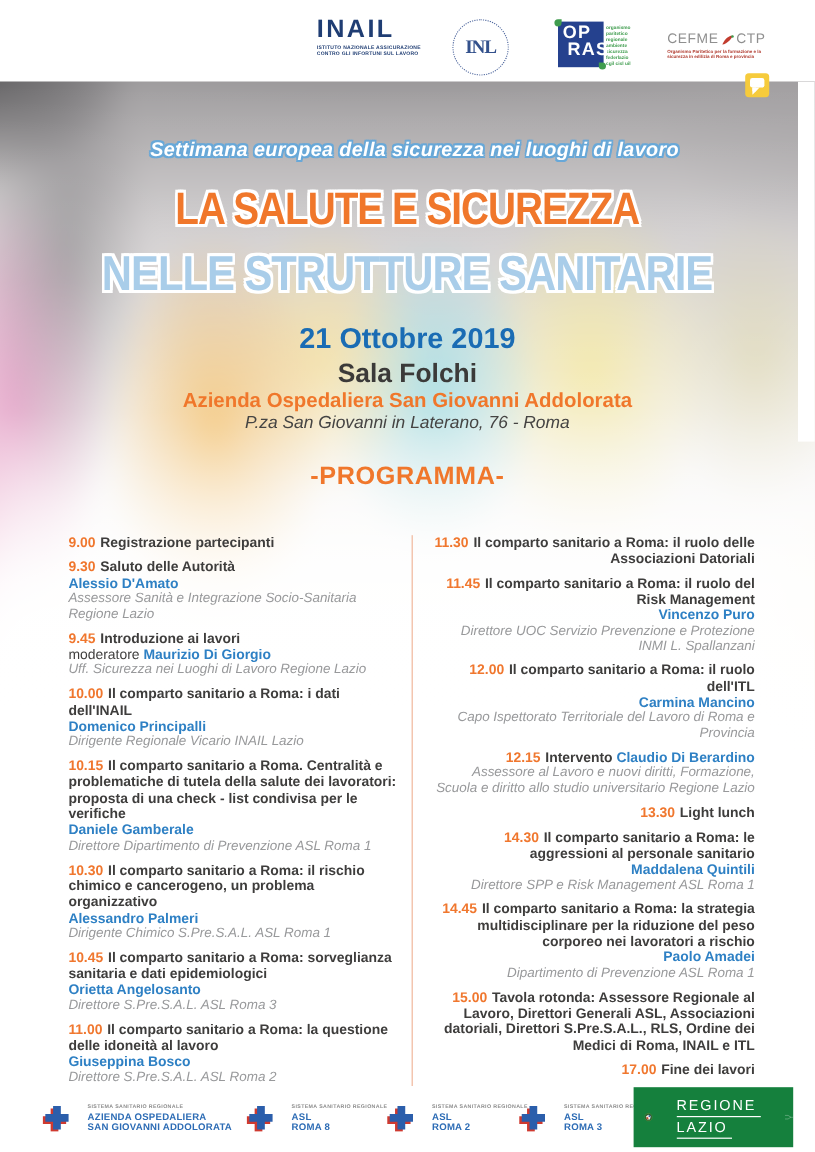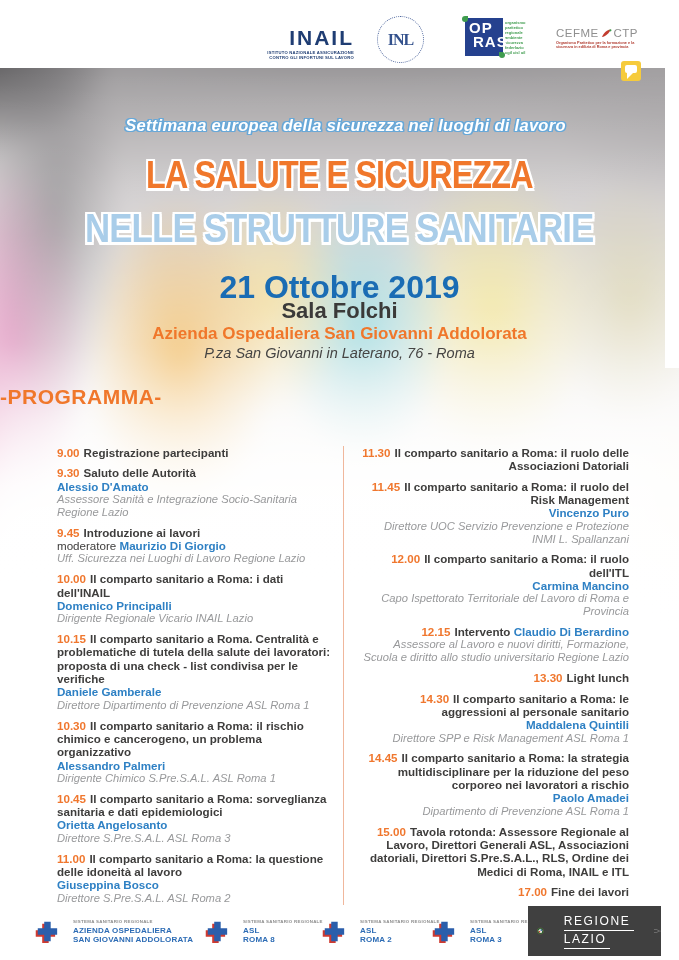--- a/index.html
+++ b/index.html
@@ -25,21 +25,21 @@
       radial-gradient(90px 140px at 3% 86%, rgba(198,148,196,.45), transparent 70%),
       radial-gradient(120px 160px at 98% 55%, rgba(240,230,170,.35), transparent 70%),
       linear-gradient(180deg,#8e8c8e 0%,#cfcccd 18%,#efedec 34%,#fbfaf9 48%,#ffffff 62%);}
   .veil{position:absolute;inset:0;background:
       linear-gradient(180deg, rgba(255,255,255,0) 0%, rgba(255,255,255,.1) 20%,
       rgba(255,255,255,.3) 33%, rgba(255,255,255,.62) 42%, rgba(255,255,255,.88) 50%,
       rgba(255,255,255,.97) 60%, #fff 74%);}
   .right-strip{position:absolute;top:0;right:0;width:14px;height:300px;background:#fff;}
 
   
-  .inail{position:absolute;left:264px;top:27px;width:90px;text-align:right;}
+  .inail{position:absolute;left:264px;top:14px;width:90px;text-align:left;}
   .inail-word{font-size:21px;font-weight:700;color:#1f3d73;letter-spacing:2px;line-height:1;display:block;}
   .inail-tag{display:block;font-size:4.2px;font-weight:700;color:#1f3d73;letter-spacing:.2px;
              text-transform:uppercase;margin-top:1.5px;line-height:1.3;}
   .inl{position:absolute;left:377px;top:16px;width:47px;height:47px;border-radius:50%;
        border:1.6px dotted #51699f;box-sizing:border-box;display:flex;align-items:center;justify-content:center;}
   .inl-mono{font-family:"Liberation Serif",serif;font-size:16px;font-weight:700;color:#33518c;letter-spacing:-1px;}
   .opras{position:absolute;left:465px;top:18px;display:flex;gap:2px;}
   .opras-sq{width:38px;height:38px;background:#25418e;color:#fff;font-weight:700;line-height:.95;
             font-size:15px;letter-spacing:1px;box-sizing:border-box;padding:3px 0 0 4px;position:relative;}
   .opras-sq i{font-style:normal;display:block;}
@@ -65,47 +65,47 @@
   .kicker{position:absolute;left:0;right:0;top:116px;text-align:center;font-size:16.5px;
         font-weight:700;font-style:italic;color:#fff;letter-spacing:.3px;
         text-shadow:-1.4px -1.4px 0 #68a8d8,1.4px -1.4px 0 #68a8d8,-1.4px 1.4px 0 #68a8d8,
         1.4px 1.4px 0 #68a8d8,0 -1.4px 0 #68a8d8,0 1.4px 0 #68a8d8,-1.4px 0 0 #68a8d8,1.4px 0 0 #68a8d8;padding-left:12px;}
   .big{position:absolute;left:0;right:0;text-align:center;font-weight:700;white-space:nowrap;line-height:1;}
   .big>span{display:inline-block;transform:scaleX(.85);transform-origin:center;
         text-shadow:-2.5px -2.5px 0 #fff,2.5px -2.5px 0 #fff,-2.5px 2.5px 0 #fff,2.5px 2.5px 0 #fff,
         0 -2.5px 0 #fff,0 2.5px 0 #fff,-2.5px 0 0 #fff,2.5px 0 0 #fff;}
   .title1{top:156px;font-size:38px;color:#f0772b;letter-spacing:-1px;}
   .title2{top:208px;font-size:41px;color:#a9cde9;letter-spacing:-1px;}
-  .date{position:absolute;left:0;right:0;top:269px;text-align:center;font-size:32px;font-weight:700;color:#1a6cb4;}
+  .date{position:absolute;left:0;right:0;top:269px;text-align:center;font-size:24px;font-weight:700;color:#1a6cb4;}
   .venue{position:absolute;left:0;right:0;top:298px;text-align:center;font-size:22px;font-weight:700;color:#3b3a39;}
   .org{position:absolute;left:0;right:0;top:324px;text-align:center;font-size:17px;font-weight:700;color:#f0772b;}
   .address{position:absolute;left:0;right:0;top:345px;text-align:center;font-size:14.5px;
         font-style:italic;font-weight:500;color:#454443;}
-  .programma{position:absolute;left:0;right:0;top:385px;text-align:left;font-size:21px;
+  .programma{position:absolute;left:0;right:0;top:385px;text-align:center;font-size:21px;
         font-weight:700;color:#f0772b;letter-spacing:.5px;}
 
   
   .prog{position:absolute;left:57px;top:446px;width:572px;display:flex;}
   .col{width:50%;box-sizing:border-box;}
   .col-left{padding-right:12px;}
   .col-right{padding-left:14px;border-left:1.5px solid #f0b79c;text-align:right;}
   .item{margin-bottom:7px;}
   .item p{margin:0;font-size:11.6px;line-height:1.15;color:#3e3d3c;font-weight:700;}
   .item .t{color:#f0772e;margin-right:4px;}
   .item .nm{color:#2e80c4;}
   .item .pre{font-weight:400;}
   .item .r{color:#98999b;font-weight:400;font-style:italic;font-size:11.2px;}
 
   
   .footer{position:absolute;left:0;right:0;bottom:0;height:55px;background:#fff;}
   .sslogo{position:absolute;top:13px;display:flex;gap:14px;align-items:center;}
   .ss-text{padding-top:1px;}
   .ss-small{font-size:4.4px;color:#8c8c8c;font-weight:700;letter-spacing:.3px;display:block;margin-bottom:1.5px;}
   .ss-line{font-size:8px;color:#2d6cb5;font-weight:700;line-height:1.2;letter-spacing:.2px;display:block;}
-  .regione-box{position:absolute;left:528px;top:1px;width:133px;height:50px;background:#404040;
+  .regione-box{position:absolute;left:528px;top:1px;width:133px;height:50px;background:#15803d;
         display:flex;align-items:center;gap:20px;padding-left:9px;box-sizing:border-box;}
   .rl-text{display:flex;flex-direction:column;}
   .rl-name{color:#fff;font-size:12px;letter-spacing:1.6px;line-height:1.45;border-bottom:1px solid #fff;
         align-self:flex-start;padding-right:4px;}
 </style>
 </head>
 <body>
 
 <div class="poster">
 

